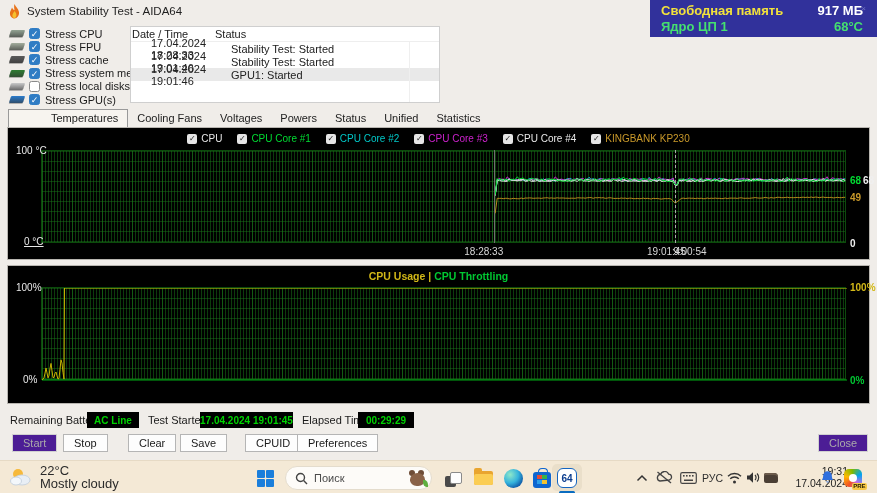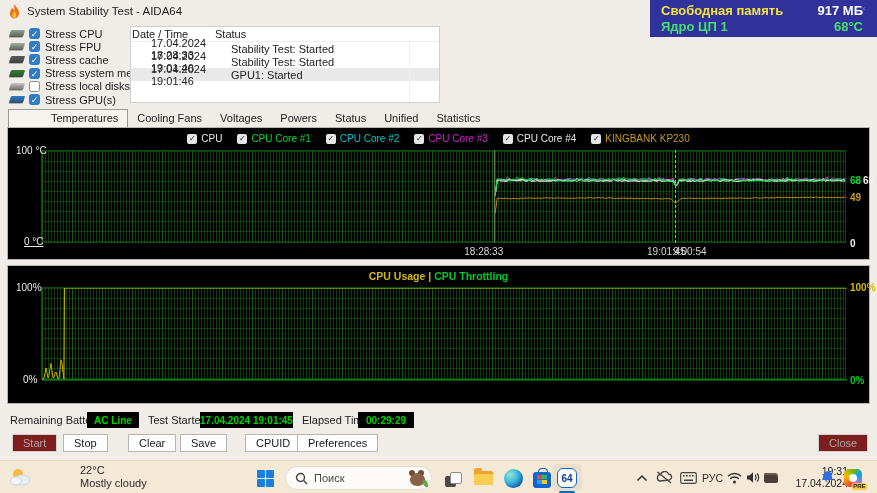--- a/index.html
+++ b/index.html
@@ -57,26 +57,26 @@
   .chart2-title { position:absolute; top:4px; left:0; right:0; text-align:center; font-size:10.5px; font-weight:bold; }
   .vline { position:absolute; width:0; }
   .xtick { position:absolute; transform:translateX(-50%); font-size:10px; color:#d8d8d8; white-space:nowrap; }
   .rlab { position:absolute; font-size:10px; font-weight:bold; white-space:nowrap; }
 
   
   .status-row { position:absolute; top:412px; left:0; width:877px; height:16px; font-size:11px; color:#1a1a1a; }
   .status-row .lbl { position:absolute; top:2px; }
   .status-box { position:absolute; top:0; height:16px; background:#000; color:#00d200; font-size:10px; font-weight:bold; display:flex; align-items:center; justify-content:center; }
   .btn { position:absolute; top:434px; height:18px; min-width:42px; padding:0 10px; background:#fdfdfd; border:1px solid #b5b5b5; font-size:11px; color:#1a1a1a; font-family:"Liberation Sans",sans-serif; }
-  .btn.disabled { color:#aaa; border-color:#d0d0d0; background:#7f1d1d; }
+  .btn.disabled { color:#aaa; border-color:#d0d0d0; background:#4c1d95; }
 
   
   .taskbar { position:absolute; left:0; top:460px; width:877px; height:33px; background:#f4e9d6; border-top:1px solid #e6dac5; }
   .weather { position:absolute; left:8px; top:3px; display:flex; align-items:center; gap:6px; }
-  .weather-text { font-size:11px; color:#2a2a2a; line-height:13px;margin-left:40px; }
+  .weather-text { font-size:13px; color:#2a2a2a; line-height:13px; }
   .tb-ico { position:absolute; top:6px; width:22px; height:22px; display:flex; align-items:center; justify-content:center; }
   .search-pill { position:absolute; left:285px; top:5px; width:147px; height:24px; background:#fdfbf8; border:1px solid #e4dccd; border-radius:13px; display:flex; align-items:center; padding:0 4px 0 9px; gap:6px; }
   .search-pill .ph { font-size:11px; color:#4a4a4a; flex:1; }
   .mascot { position:relative; width:19px; height:17px; }
   .mascot .head { position:absolute; left:2px; top:3px; width:15px; height:13px; background:#8a6248; border-radius:50% 50% 45% 45%; }
   .mascot .ear { position:absolute; top:0; width:6px; height:6px; background:#6e4c37; border-radius:50%; }
   .mascot .leaf { position:absolute; right:-1px; bottom:0px; width:5px; height:7px; background:#5fae3f; border-radius:0 70% 0 70%; }
   .aida-active { position:absolute; left:552px; top:3px; width:30px; height:27px; background:#eadfca; border-radius:5px; }
   .aida-underline { position:absolute; left:559px; top:29.5px; width:16px; height:3px; background:#0a6cc0; border-radius:2px; }
   .aida-sq { width:20px; height:20px; background:#fff; border:1.5px solid #1565c0; border-radius:6px; color:#0d3e8f; font-size:10px; font-weight:bold; display:flex; align-items:center; justify-content:center; }

